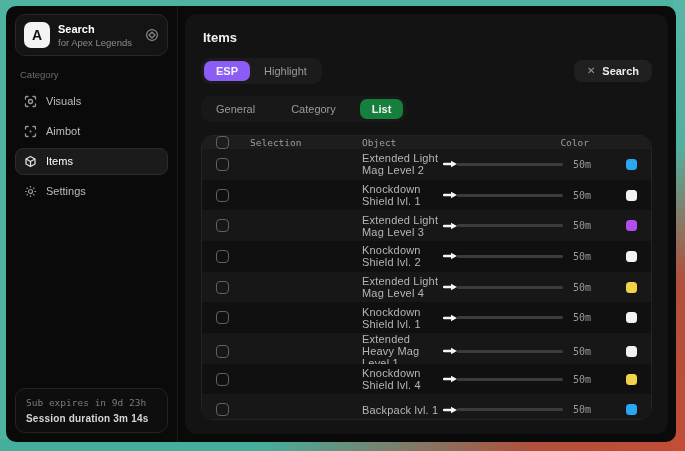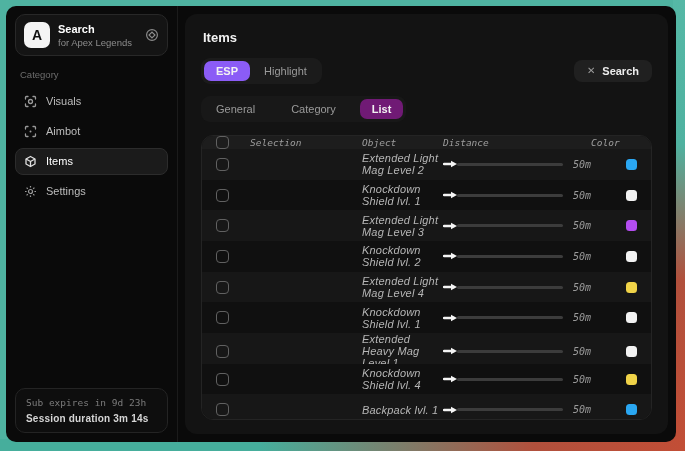--- a/index.html
+++ b/index.html
@@ -50,30 +50,30 @@
   .toolbar { display:flex; align-items:center; }
   .pill-group { display:inline-flex; background:#1b1b1b; border-radius:9px; padding:3px; gap:2px; }
   .pill-tab { padding:4px 12px; border-radius:7px; font-size:11px; color:#9a9a9a; cursor:pointer; white-space:nowrap; }
   .pill-tab.active { background:#8b5cf6; color:#f2f2f2; font-weight:600; }
   .search-button { margin-left:auto; display:flex; align-items:center; gap:7px;
     background:#202020; border-radius:8px; padding:5px 13px; cursor:pointer; }
   .search-x { color:#9c9c9c; font-size:10px; line-height:1; }
   .search-label { color:#ececec; font-size:11px; font-weight:600; }
   .view-tabs { margin-top:12px; }
   .view-tabs .pill-group { background:#181818;gap:12px; }
-  .view-tabs .pill-tab.active { background:#701a75; }
+  .view-tabs .pill-tab.active { background:#15803d; }
 
   
   .table-card { margin-top:13px; flex:1; background:#0f0f0f; border:1px solid #242424;
-    border-radius:12px; overflow:hidden; display:flex; flex-direction:column;font-style:italic; }
+    border-radius:12px; overflow:hidden; display:flex; flex-direction:column; }
   .trow { display:grid; grid-template-columns:34px 112px 1fr 148px 46px;
     align-items:center; padding:0 14px; }
   .thead { background:#1d1d1d; height:30px;
     font-family:"DejaVu Sans Mono", monospace; font-size:9.5px; color:#9d9d9d; }
-  .th-color { text-align:left; padding-right:2px; }
+  .th-color { text-align:right; padding-right:2px; }
   .tbody { flex:1; display:flex; flex-direction:column; }
   .item-row { flex:1; min-height:30px; }
   .item-row:nth-child(odd) { background:#171717; }
   .item-row:nth-child(even) { background:#101010; }
   .checkbox { width:13px; height:13px; border:1.5px solid #616161; border-radius:4px;
     background:transparent; cursor:pointer; }
   .obj-label { font-size:11px; color:#b6b6b6; letter-spacing:.2px; }
   .dist-cell { display:flex; align-items:center; gap:2px; }
   .slider { flex:1; display:flex; align-items:center; cursor:pointer; }
   .slider-track { flex:1; height:3px; background:#3c3c3c; border-radius:2px; margin-left:-2px; }
@@ -182,21 +182,20 @@
         <div class="pill-tab">Category</div>
         <div class="pill-tab active">List</div>
       </div>
     </div>
 
     <div class="table-card">
       <div class="trow thead">
         <div class="checkbox"></div>
         <div>Selection</div>
         <div>Object</div>
-        <div>Distance</div>
         <div class="th-color">Color</div>
       </div>
       <div class="tbody">
   <div class="trow item-row">
     <div class="checkbox"></div>
     <div></div>
     <div class="obj-label">Extended Light Mag Level 2</div>
     <div class="dist-cell">
       <div class="slider">
         <svg width="16" height="8">

